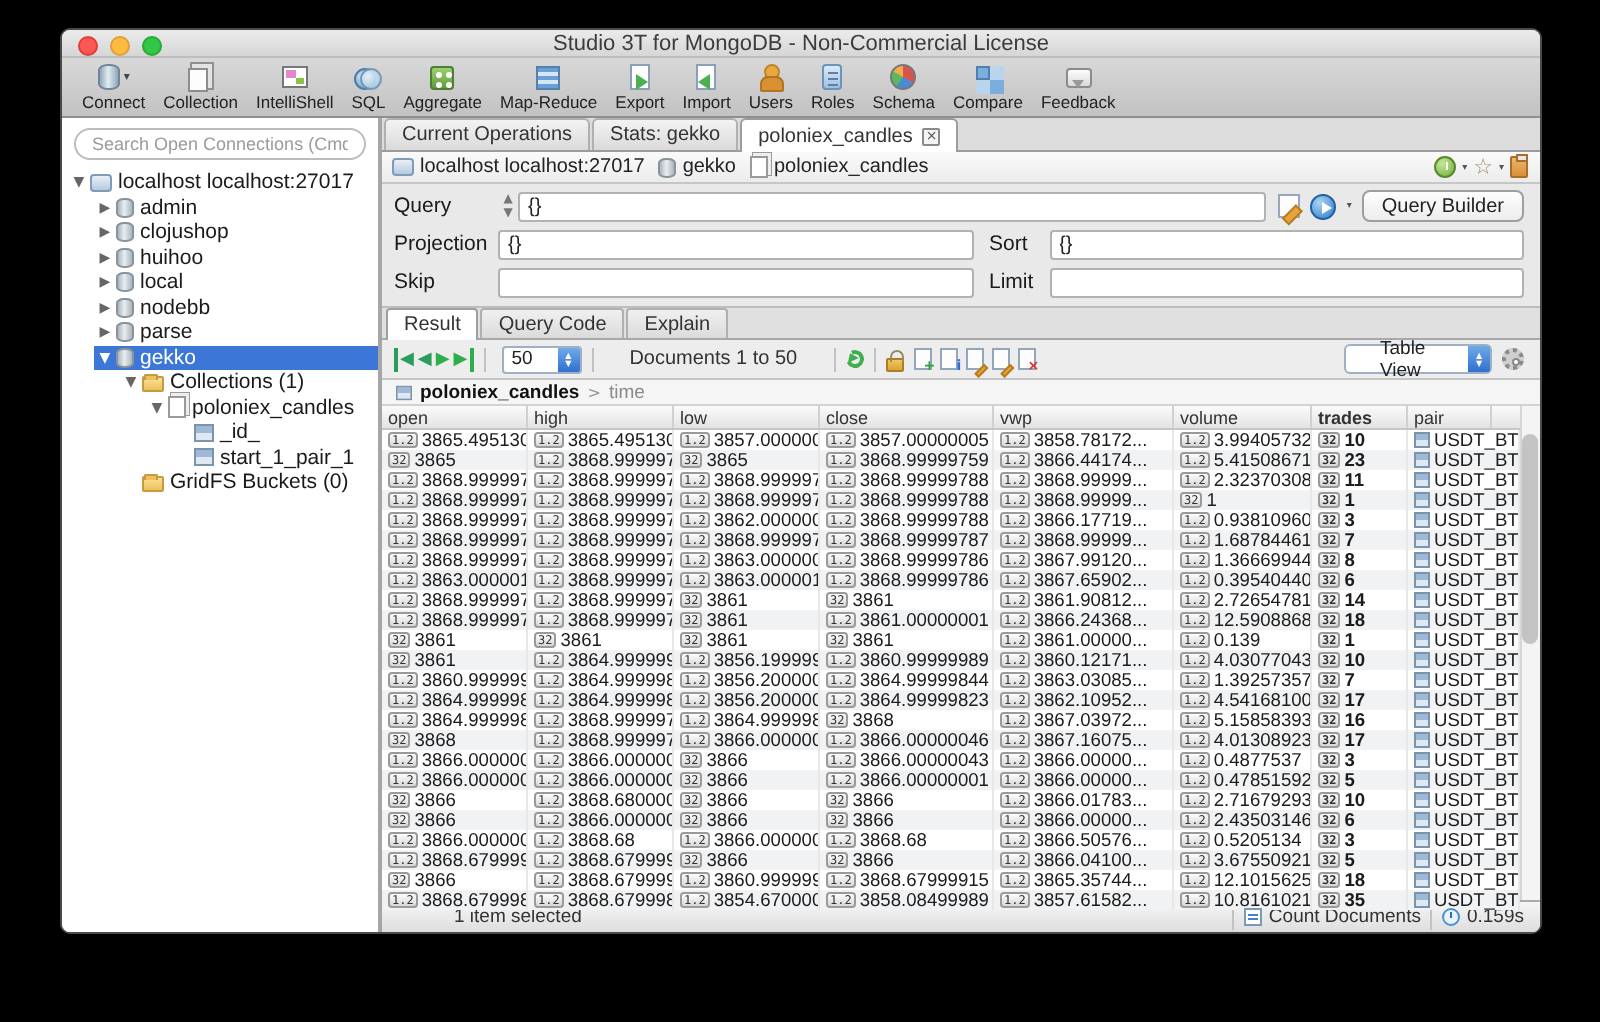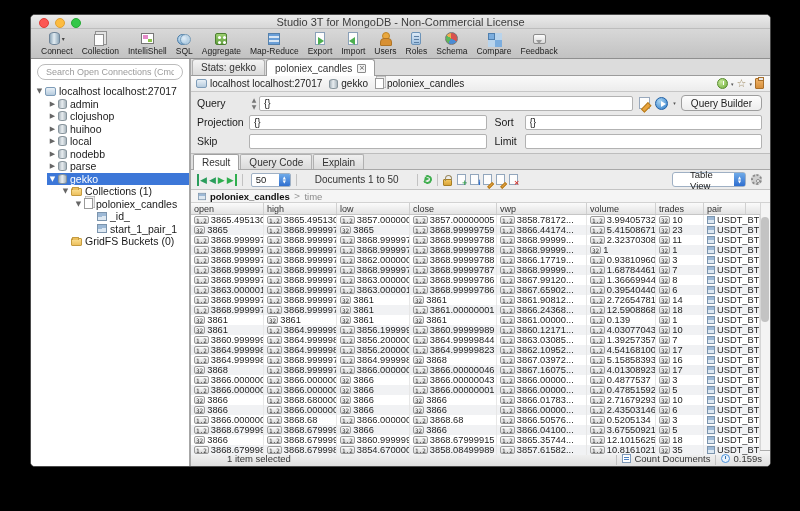--- a/index.html
+++ b/index.html
@@ -172,21 +172,21 @@
   #thead { height:12px; flex:none; display:flex; background:linear-gradient(#fbfbfb,#e3e3e3); border-bottom:1px solid #c6c6c6; padding-right:24px; }
   .hcell { font-size:9px; color:#333; padding-left:3px; border-right:1px solid #d0d0d0; display:flex; align-items:center; overflow:hidden; }
   #tbody { flex:1; display:flex; flex-direction:column; padding-right:10px; }
   .trow { flex:1; display:flex; min-height:0; }
   .trow:nth-child(even) { background:#f1f2f4; }
   .tcell { font-size:9.3px; color:#1c1c1c; padding-left:3px; border-right:1px solid #e7e7e7; display:flex; align-items:center; overflow:hidden; white-space:nowrap; }
   .c0,.c1,.c2 { width:73px; flex:none; }
   .c3 { width:87px; flex:none; }
   .c4 { width:90px; flex:none; }
   .c5 { width:69px; flex:none; }
-  .c6 { width:48px; flex:none; }
+  .c6 { width:48px; flex:none;font-weight:bold; }
   .c7 { flex:1; }
   .tbadge { flex:none; font-size:6px; line-height:7px; height:8px; padding:0 1px; border:1px solid #9a9a9a; border-radius:2px;
     background:linear-gradient(#fdfdfd,#d8d8d8); color:#333; margin-right:2px; font-family:"DejaVu Sans Mono", monospace; }
   .sbadge { flex:none; width:8px; height:8px; border:1px solid #7b94ad; margin-right:2px;
     background:conic-gradient(#9db9d6 0 25%, #dde8f2 0 50%, #dde8f2 0 75%, #9db9d6 0); }
   #vscroll { position:absolute; right:0; top:0; bottom:0; width:10px; background:#f4f4f4; border-left:1px solid #d6d6d6; }
   #vthumb { position:absolute; right:1px; top:14px; width:8px; height:105px; border-radius:4px; background:#c3c3c3; }
 
   
   #statusbar { height:16px; flex:none; background:linear-gradient(#f5f5f5,#dedede); border-top:1px solid #ababab;
@@ -402,20 +402,23 @@
             </span>
           </div>
         </div>
     </div>
 
     <div id="splitter"></div>
 
     <div id="rightpane">
 
       <div id="tabbar">
+          <div class="etab">
+            <span>Current Operations</span>
+          </div>
           <div class="etab">
             <span>Stats: gekko</span>
           </div>
           <div class="etab active">
             <span>poloniex_candles</span>
             <span class="tab-close glyph">×</span>
           </div>
         </div>
 
       <div id="crumbbar">

